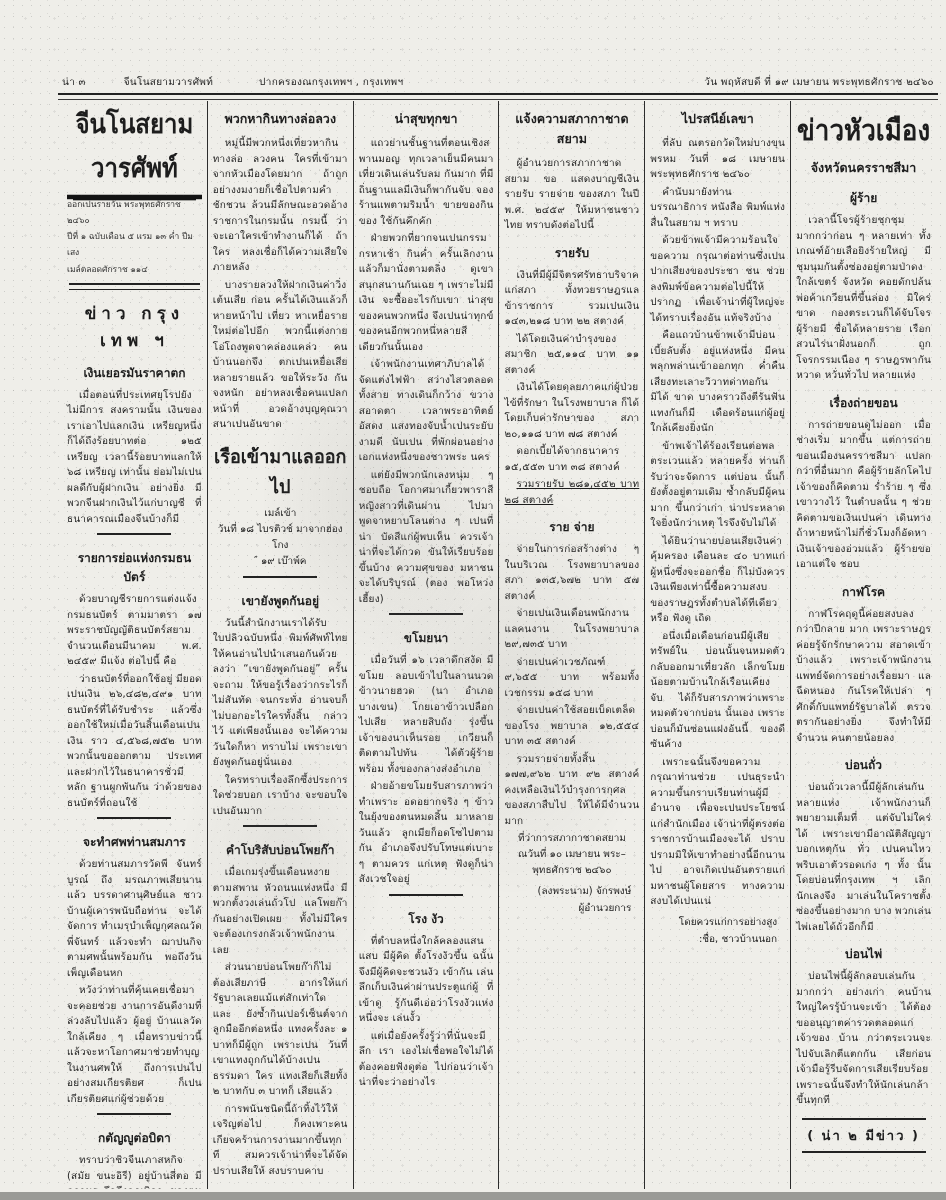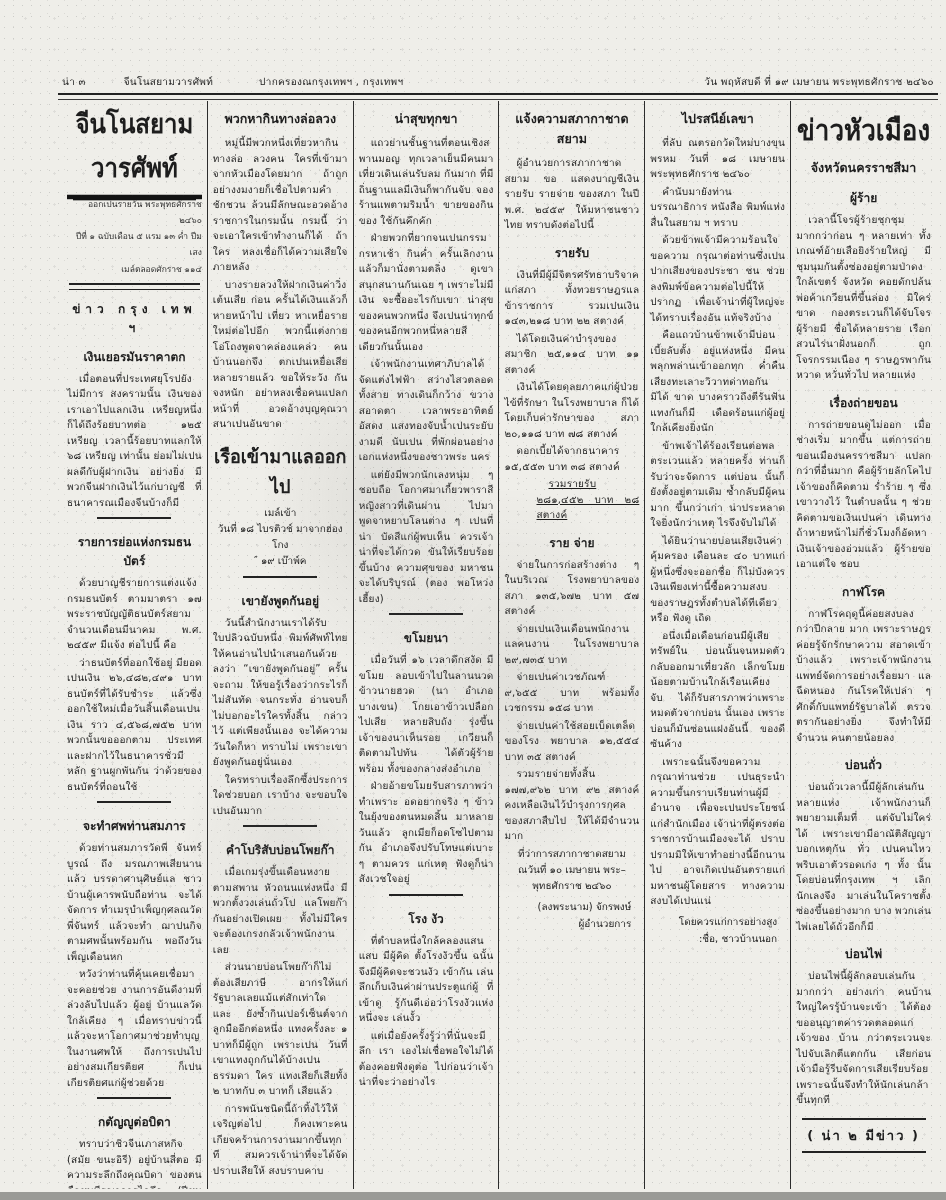--- a/index.html
+++ b/index.html
@@ -17,26 +17,26 @@
     background-position:0 0,5px 7px,11px 3px,0 0,0 0,0 0;}
   .topstrip{position:absolute;top:74px;left:62px;right:12px;display:flex;align-items:baseline;
             font-size:10px;letter-spacing:.3px;white-space:nowrap;}
   .topstrip .gap1{width:38px;} .topstrip .gap2{width:46px;} .topstrip .spacer{flex:1;}
   .toprule{position:absolute;top:93px;left:58px;right:8px;height:4px;
            border-top:2.5px solid #222;border-bottom:1px solid #3a3a3a;}
   .cols{position:absolute;top:101px;left:62px;right:10px;height:1088px;display:flex;}
   .col{flex:1 1 0;min-width:0;padding:0 5px;overflow:hidden;text-align:justify;}
   .col + .col{border-left:1.5px solid #2c2c2c;}
   .para{margin:0 0 2px;font-size:10px;line-height:1.55;text-indent:12px;letter-spacing:.2px;word-break:break-word;}
-  .para.u{text-decoration:underline;margin-left:32px;}
+  .para.u{text-decoration:underline;}
   .masthead{font-size:24px;font-weight:bold;text-align:center;margin:6px 0 2px;padding-bottom:5px;
             transform:scaleY(1.12);border-bottom:4px solid #131313;box-shadow:0 7px 0 -6px #131313;}
-  .masthead-sub{text-align:right;font-size:8.5px;line-height:1.9;color:#2e2e2e;}
+  .masthead-sub{text-align:left;font-size:8.5px;line-height:1.9;color:#2e2e2e;}
   .double-rule{height:4px;border-top:2px solid #222;border-bottom:1px solid #222;margin:6px 2px;}
-  .section-title{font-size:12px;font-weight:bold;text-align:center;letter-spacing:5px;margin:9px 0 7px;}
+  .section-title{font-size:17px;font-weight:bold;text-align:center;letter-spacing:5px;margin:9px 0 7px;}
   .col-header{font-size:12.5px;font-weight:bold;text-align:center;margin:8px 0 6px;}
   .headline{font-size:12px;font-weight:bold;text-align:center;margin:10px 0 5px;}
   .headline.big{font-size:18px;transform:scaleY(1.05);}
   .headline.huge{font-size:26px;font-weight:900;transform:scaleY(1.1);margin:8px 0 6px;}
   .headline.underline{}
   .center-line{font-size:10px;text-align:center;line-height:1.6;}
   .divider{width:55%;margin:7px auto;border-top:2.5px solid #222;position:relative;height:3px;}
   .sig-block{margin:4px 8px 2px 0;}
   .sig-line{font-size:10px;text-align:right;line-height:1.7;}
   .pageref{width:92%;margin:10px auto 0;border-top:2px solid #222;border-bottom:2px solid #222;

